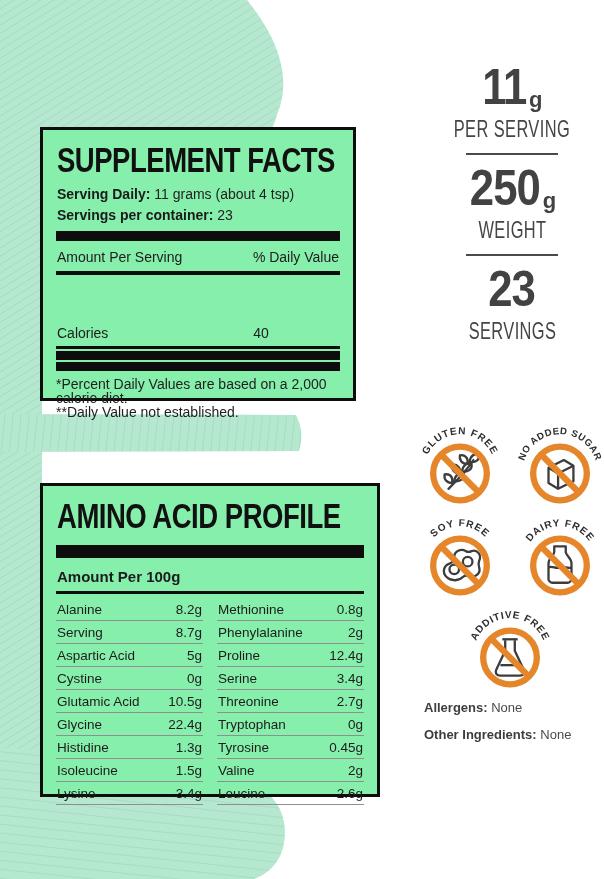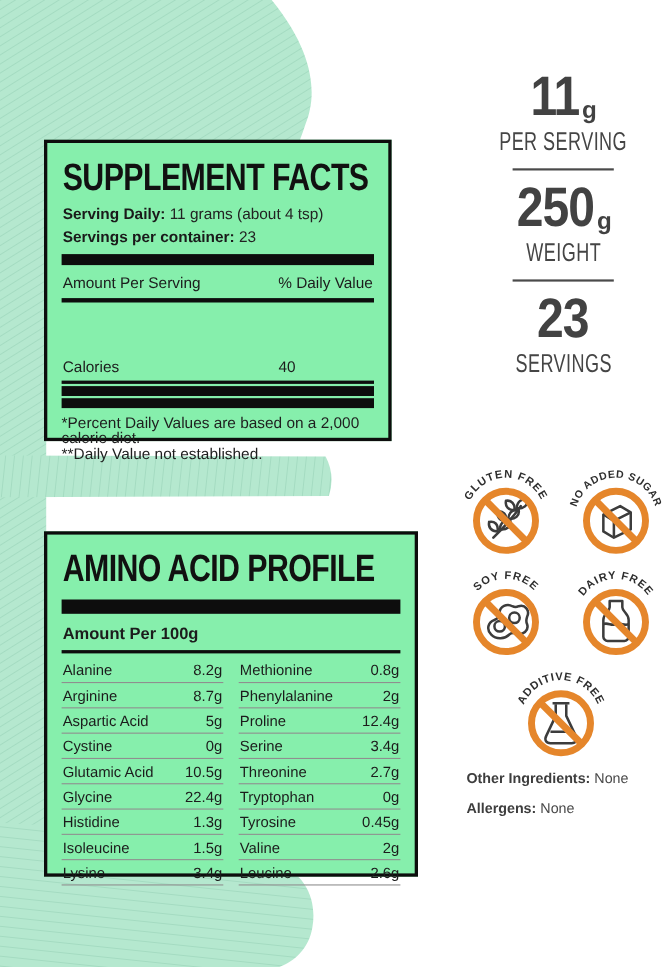--- a/index.html
+++ b/index.html
@@ -130,21 +130,21 @@
   <div class="bar" style="height:13px"></div>
   <div class="sub-hdr">Amount Per 100g</div>
   <div class="sub-rule"></div>
   <div class="amino-cols">
     <div class="amino-col">
       <div class="arow">
           <span class="an">Alanine</span>
           <span class="av">8.2g</span>
         </div>
       <div class="arow">
-          <span class="an">Arginine</span>
+          <span class="an">Serving</span>
           <span class="av">8.7g</span>
         </div>
       <div class="arow">
           <span class="an">Aspartic Acid</span>
           <span class="av">5g</span>
         </div>
       <div class="arow">
           <span class="an">Cystine</span>
           <span class="av">0g</span>
         </div>
@@ -337,20 +337,20 @@
       <g stroke="#e5862b" stroke-width="6.6" fill="none">
         <circle cx="50" cy="60" r="28"></circle>
         <line x1="30" y1="40" x2="70" y2="80"></line>
       </g>
     </svg>
   </div>
 </div>
 
 <div class="layer" id="other-info">
   <div class="line">
+    <b>Allergens:</b>
+    <span>None</span>
+  </div>
+  <div class="line">
     <b>Other Ingredients:</b>
     <span>None</span>
   </div>
-  <div class="line">
-    <b>Allergens:</b>
-    <span>None</span>
-  </div>
 </div>
 
 </body></html>

